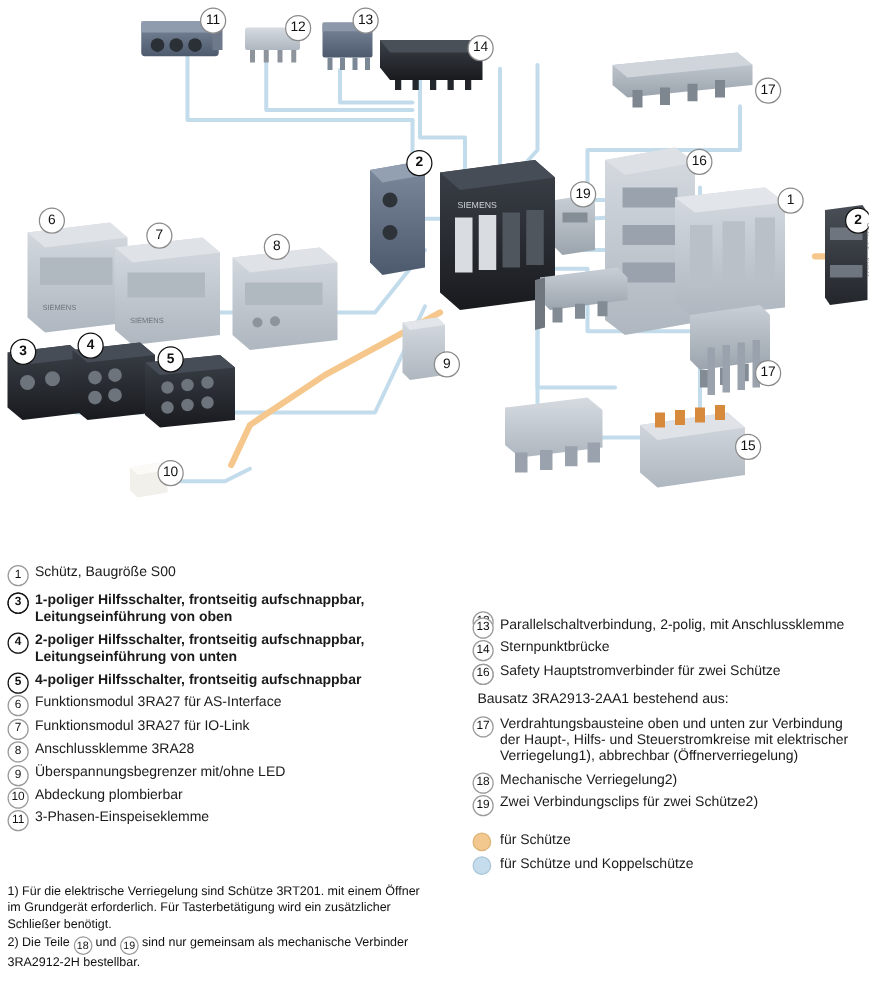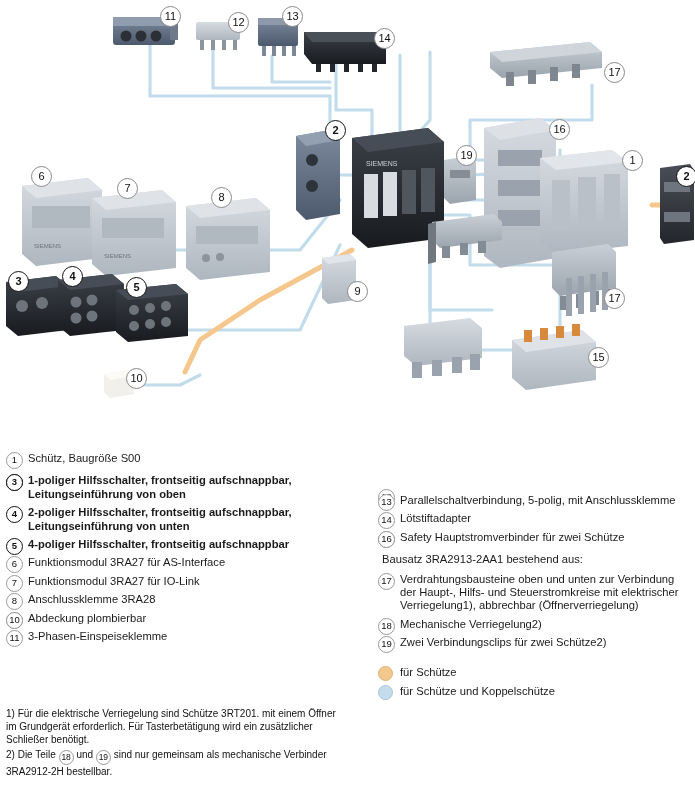--- a/index.html
+++ b/index.html
@@ -397,20 +397,21 @@
       <span>Funktionsmodul 3RA27 für IO-Link</span>
     </div>
 
     <div class="lrow">
       <span class="num">8</span>
       <span>Anschlussklemme 3RA28</span>
     </div>
 
     <div class="lrow">
       <span class="num">9</span>
+      <span>Überspannungsbegrenzer mit/ohne LED</span>
     </div>
 
     <div class="lrow">
       <span class="num">10</span>
       <span>Abdeckung plombierbar</span>
     </div>
 
     <div class="lrow">
       <span class="num">11</span>
       <span>3-Phasen-Einspeiseklemme</span>
@@ -418,26 +419,26 @@
   </div>
 
   <div class="col col-right" style="padding-top:37px;">
 
     <div class="lrow">
       <span class="num">12</span>
     </div>
 
     <div class="lrow">
       <span class="num">13</span>
-      <span>Parallelschaltverbindung, 5-polig, mit Anschlussklemme</span>
+      <span>Parallelschaltverbindung, 2-polig, mit Anschlussklemme</span>
     </div>
 
     <div class="lrow">
       <span class="num">14</span>
-      <span>Lötstiftadapter</span>
+      <span>Sternpunktbrücke</span>
     </div>
 
     <div class="lrow">
       <span class="num">15</span>
     </div>
 
     <div class="lrow">
       <span class="num">16</span>
       <span>Safety Hauptstromverbinder für zwei Schütze</span>
     </div>

